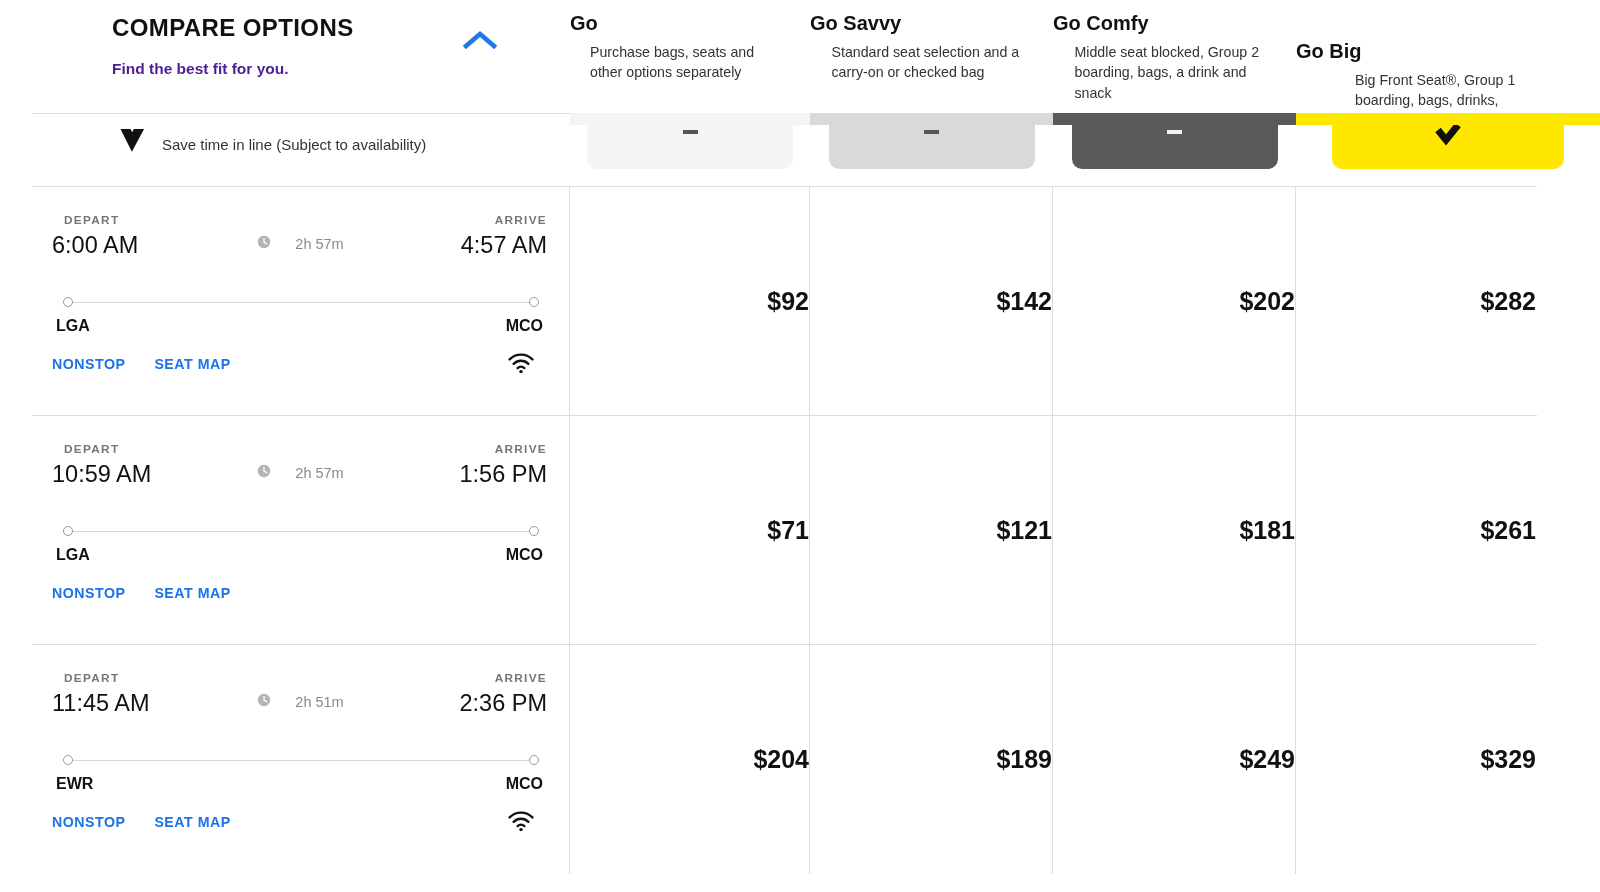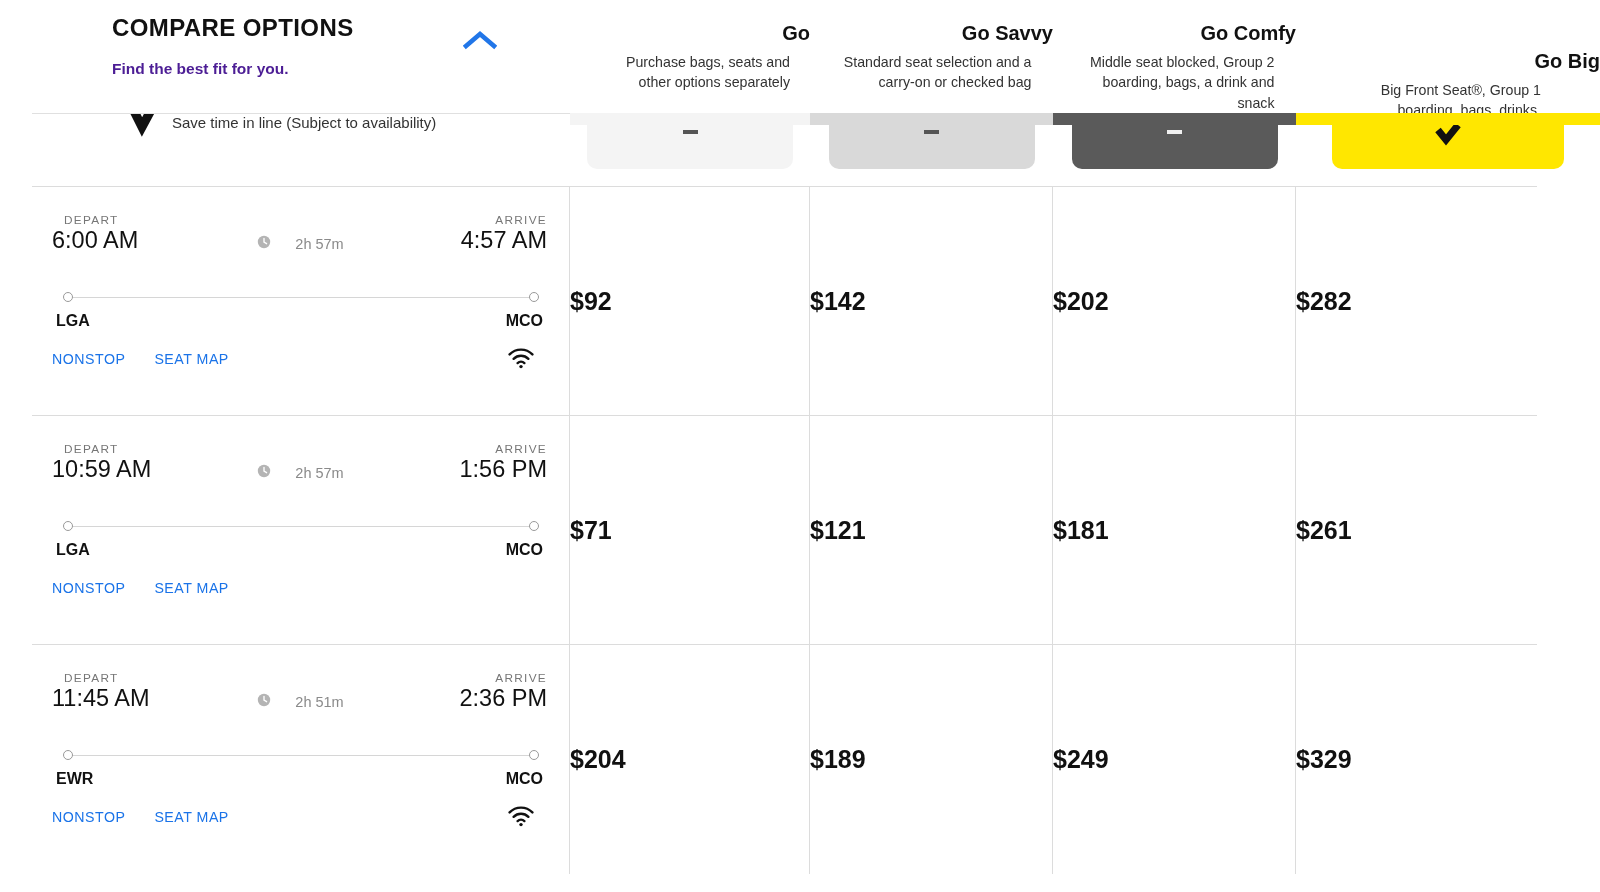--- a/index.html
+++ b/index.html
@@ -33,22 +33,22 @@
     display: flex; align-items: center; justify-content: center;
     background: none; border: none; cursor: pointer;
   }
 
   
   .fare-cols {
     position: absolute; left: 570px; top: 0; width: 1030px; height: 118px;
     display: flex;
   }
   .fare-col {
-    width: 241.5px; position: relative; text-align: right;
-    padding-top: 22px;
+    width: 241.5px; position: relative; text-align: left;
+    padding-top: 12px;
   }
   .fare-col:nth-child(1) { width: 240px; }
   .fare-col:nth-child(2) { width: 243px; }
   .fare-col:nth-child(3) { width: 243px; }
   .fare-col:nth-child(4) { width: 304px; margin-top: 28px; }
   .fare-name {
     font-size: 20px; font-weight: 700; color: #111111;
   }
   .fare-desc {
     margin: 7px auto 0; font-size: 14.2px; line-height: 1.43;
@@ -59,22 +59,22 @@
   
   .strip-row {
     position: absolute; left: 0; top: 113px; width: 1600px; height: 70px;
     overflow: hidden;
   }
   .strip-divider {
     position: absolute; left: 32px; top: 0; width: 538px; height: 1px;
     background: #e0e0e0;
   }
   .strip-label-wrap {
-    position: absolute; left: 128px; top: 1px; display: flex;
-    align-items: flex-start; height: 60px;
+    position: absolute; left: 118px; top: 1px; display: flex;
+    align-items: center; height: 60px;
   }
   .strip-check {
     width: 34px; height: 30px; margin-right: 10px; position: relative;
     overflow: hidden;
   }
   .strip-check svg { position: absolute; left: 0; top: -19px; }
   .strip-label {
     font-size: 15px; color: #333333; white-space: nowrap;
   }
 
@@ -122,26 +122,26 @@
   .row {
     display: flex; height: 229px; border-bottom: 1px solid #dcdcdc;
   }
   .row:last-child { border-bottom: none; }
   .flight-cell {
     width: 538px; position: relative; padding: 26px 22px 0 20px;
     border-right: 1px solid #dcdcdc;
   }
   .ftop { display: flex; justify-content: space-between; align-items: flex-start; }
   .lbl {
-    font-size: 11.8px; font-weight: 400; letter-spacing: 1.3px;
+    font-size: 11.8px; font-weight: 700; letter-spacing: 1.3px;
     color: #767676;
     padding-left: 12px;
   }
   .time {
-    font-size: 23.5px; font-weight: 400; color: #111111; 
+    font-size: 23.5px; font-weight: 400; color: #111111; margin-top: 5px;
     white-space: nowrap;
   }
   .fmid {
     position: absolute; left: 0; right: 0; top: 48px;
     display: flex; align-items: center; justify-content: center;
     gap: 24px; pointer-events: none;
   }
   .dur-txt { font-size: 14.5px; color: #8a8a8a; }
 
   .route {
@@ -161,28 +161,28 @@
     display: flex; justify-content: space-between;
     margin: 6px 4px 0 4px;
   }
   .apt { font-size: 16px; font-weight: 700; color: #111111; }
 
   .flinks {
     display: flex; align-items: center; margin-top: 21px;
     position: relative;
   }
   .link {
-    font-size: 14.2px; font-weight: 400; color: #1a73e8;
+    font-size: 14.2px; font-weight: 700; color: #1a73e8;
     letter-spacing: .5px; cursor: pointer;
   }
   .link + .link { margin-left: 29px; }
   .wifi { position: absolute; right: 12px; top: -4px; }
 
   .price-cell {
-    display: flex; align-items: center; justify-content: flex-start;
+    display: flex; align-items: center; justify-content: flex-end;
     border-right: 1px solid #dcdcdc; cursor: pointer;
   }
   .price-cell:last-child { border-right: none; }
   .price-cell.p1 { width: 240px; }
   .price-cell.p2 { width: 243px; }
   .price-cell.p3 { width: 243px; }
   .price-cell.p4 { width: 240px; }
   .price {
     font-size: 25px; font-weight: 700; color: #111111;
   }

